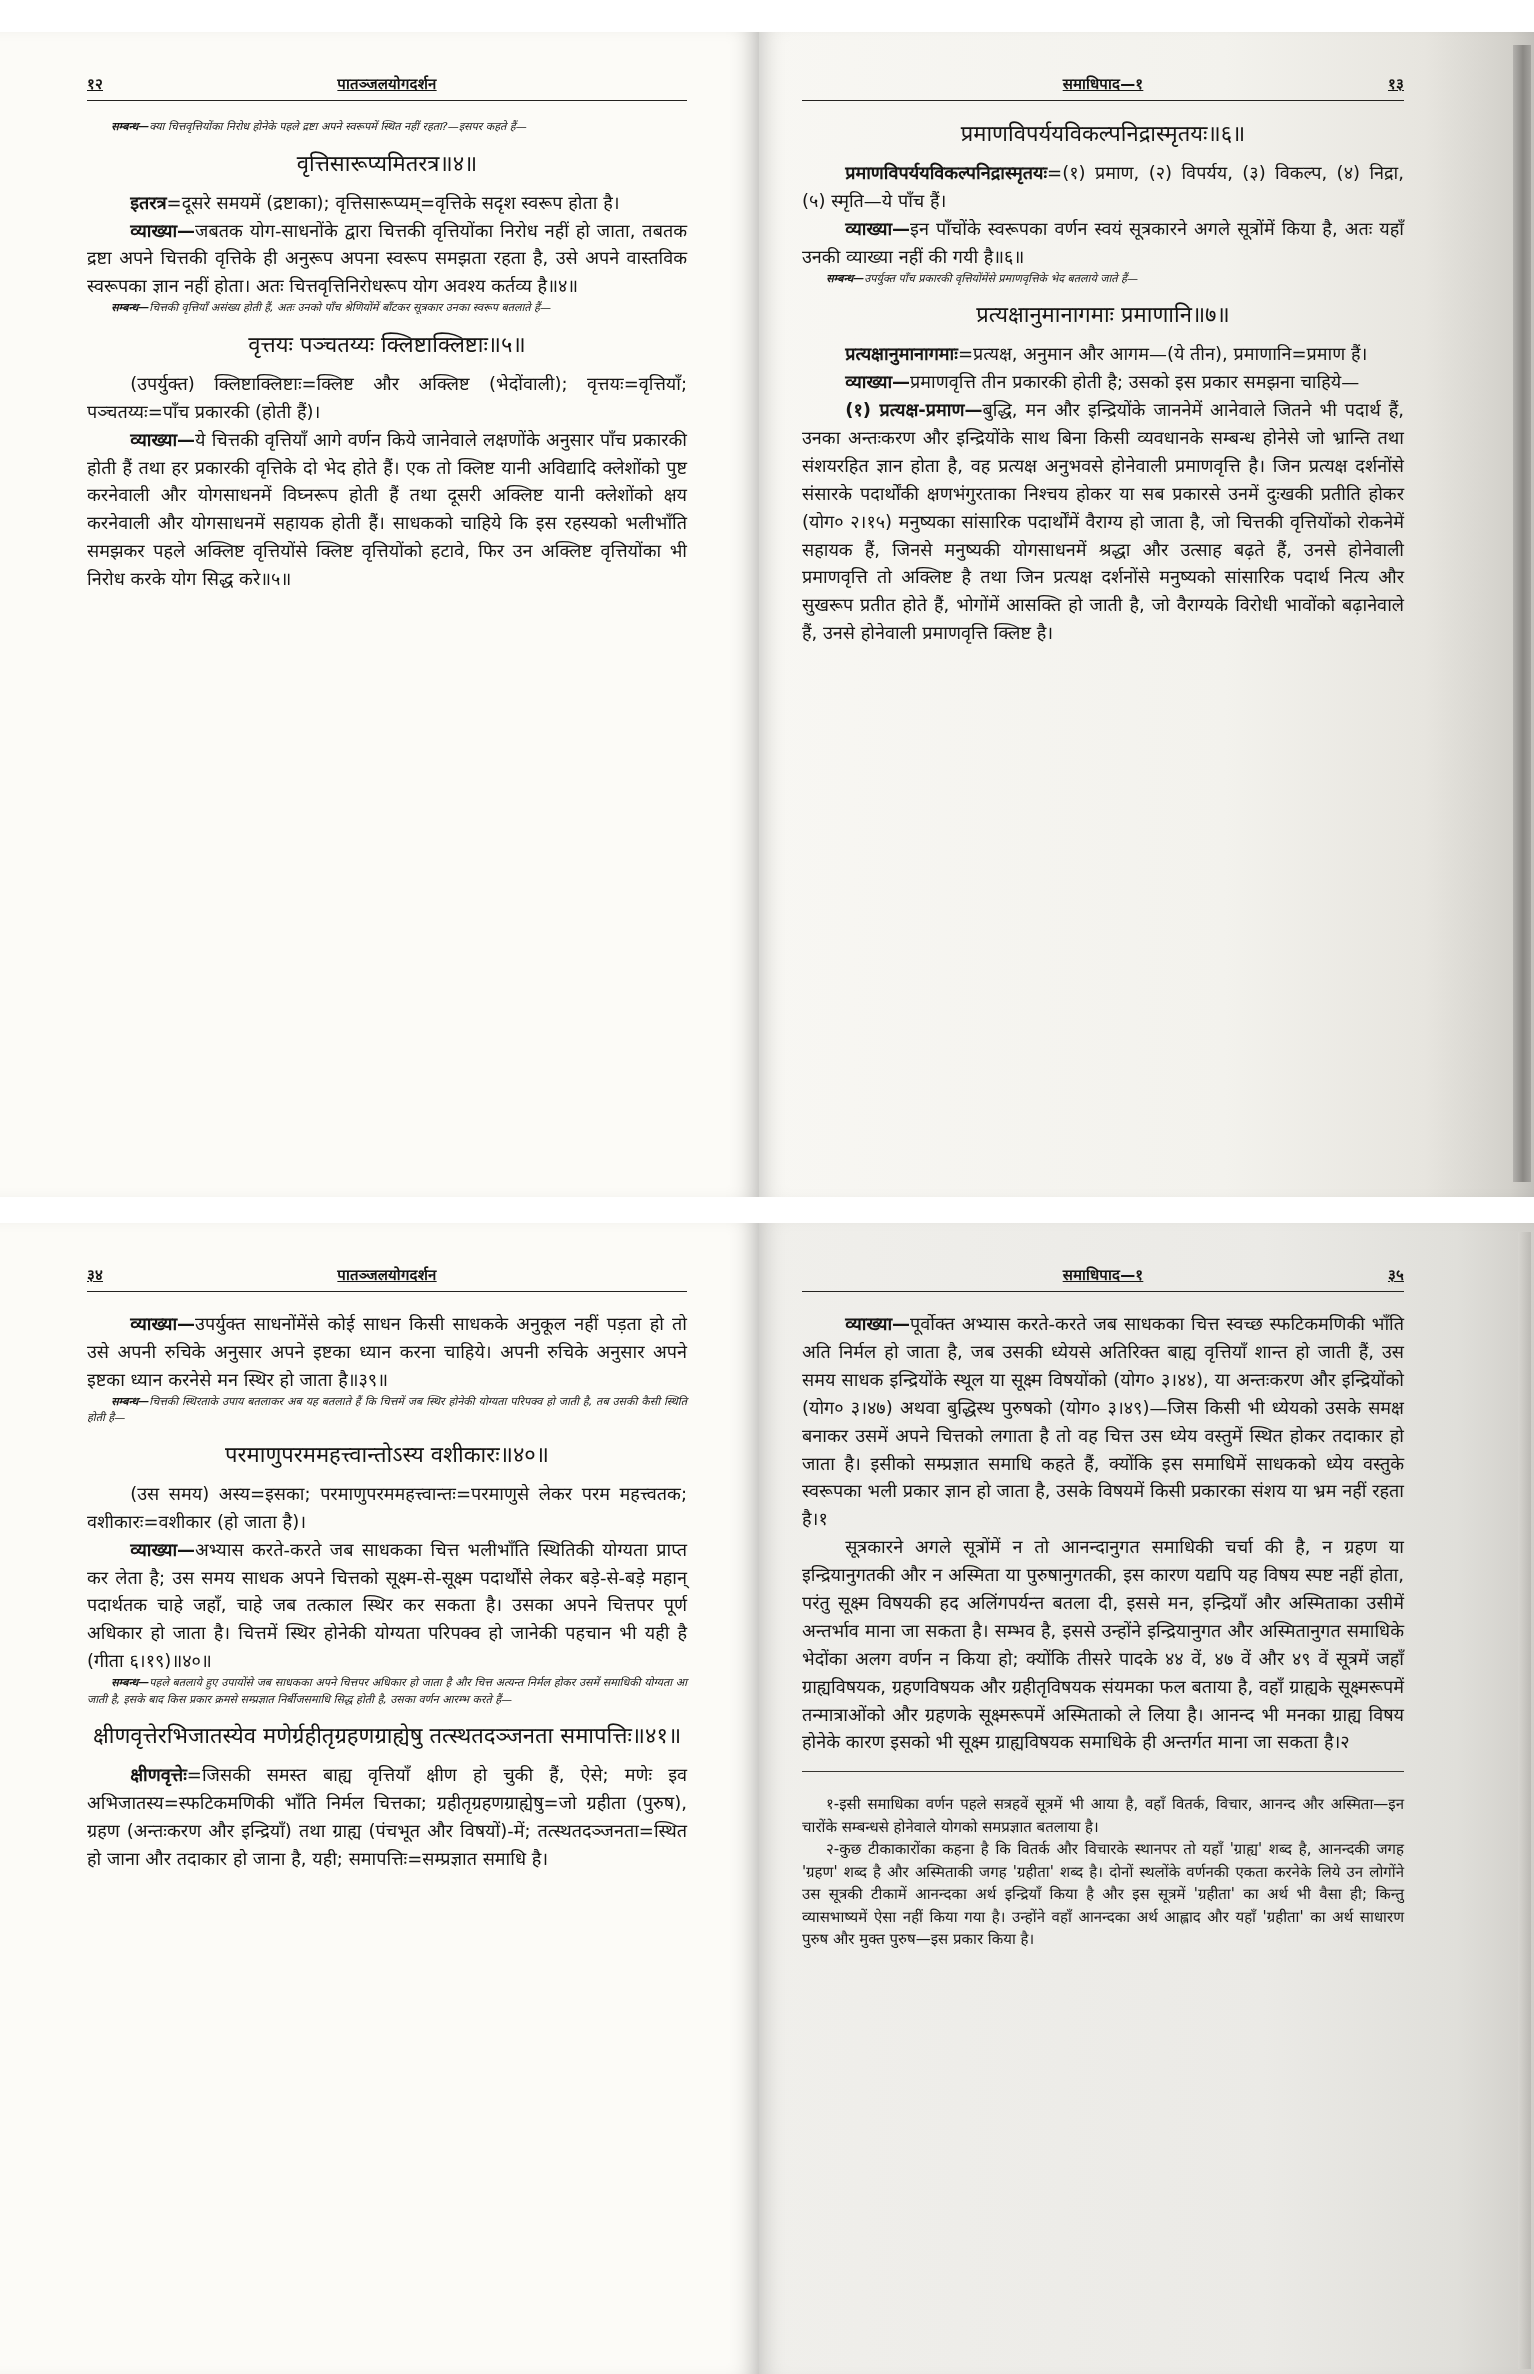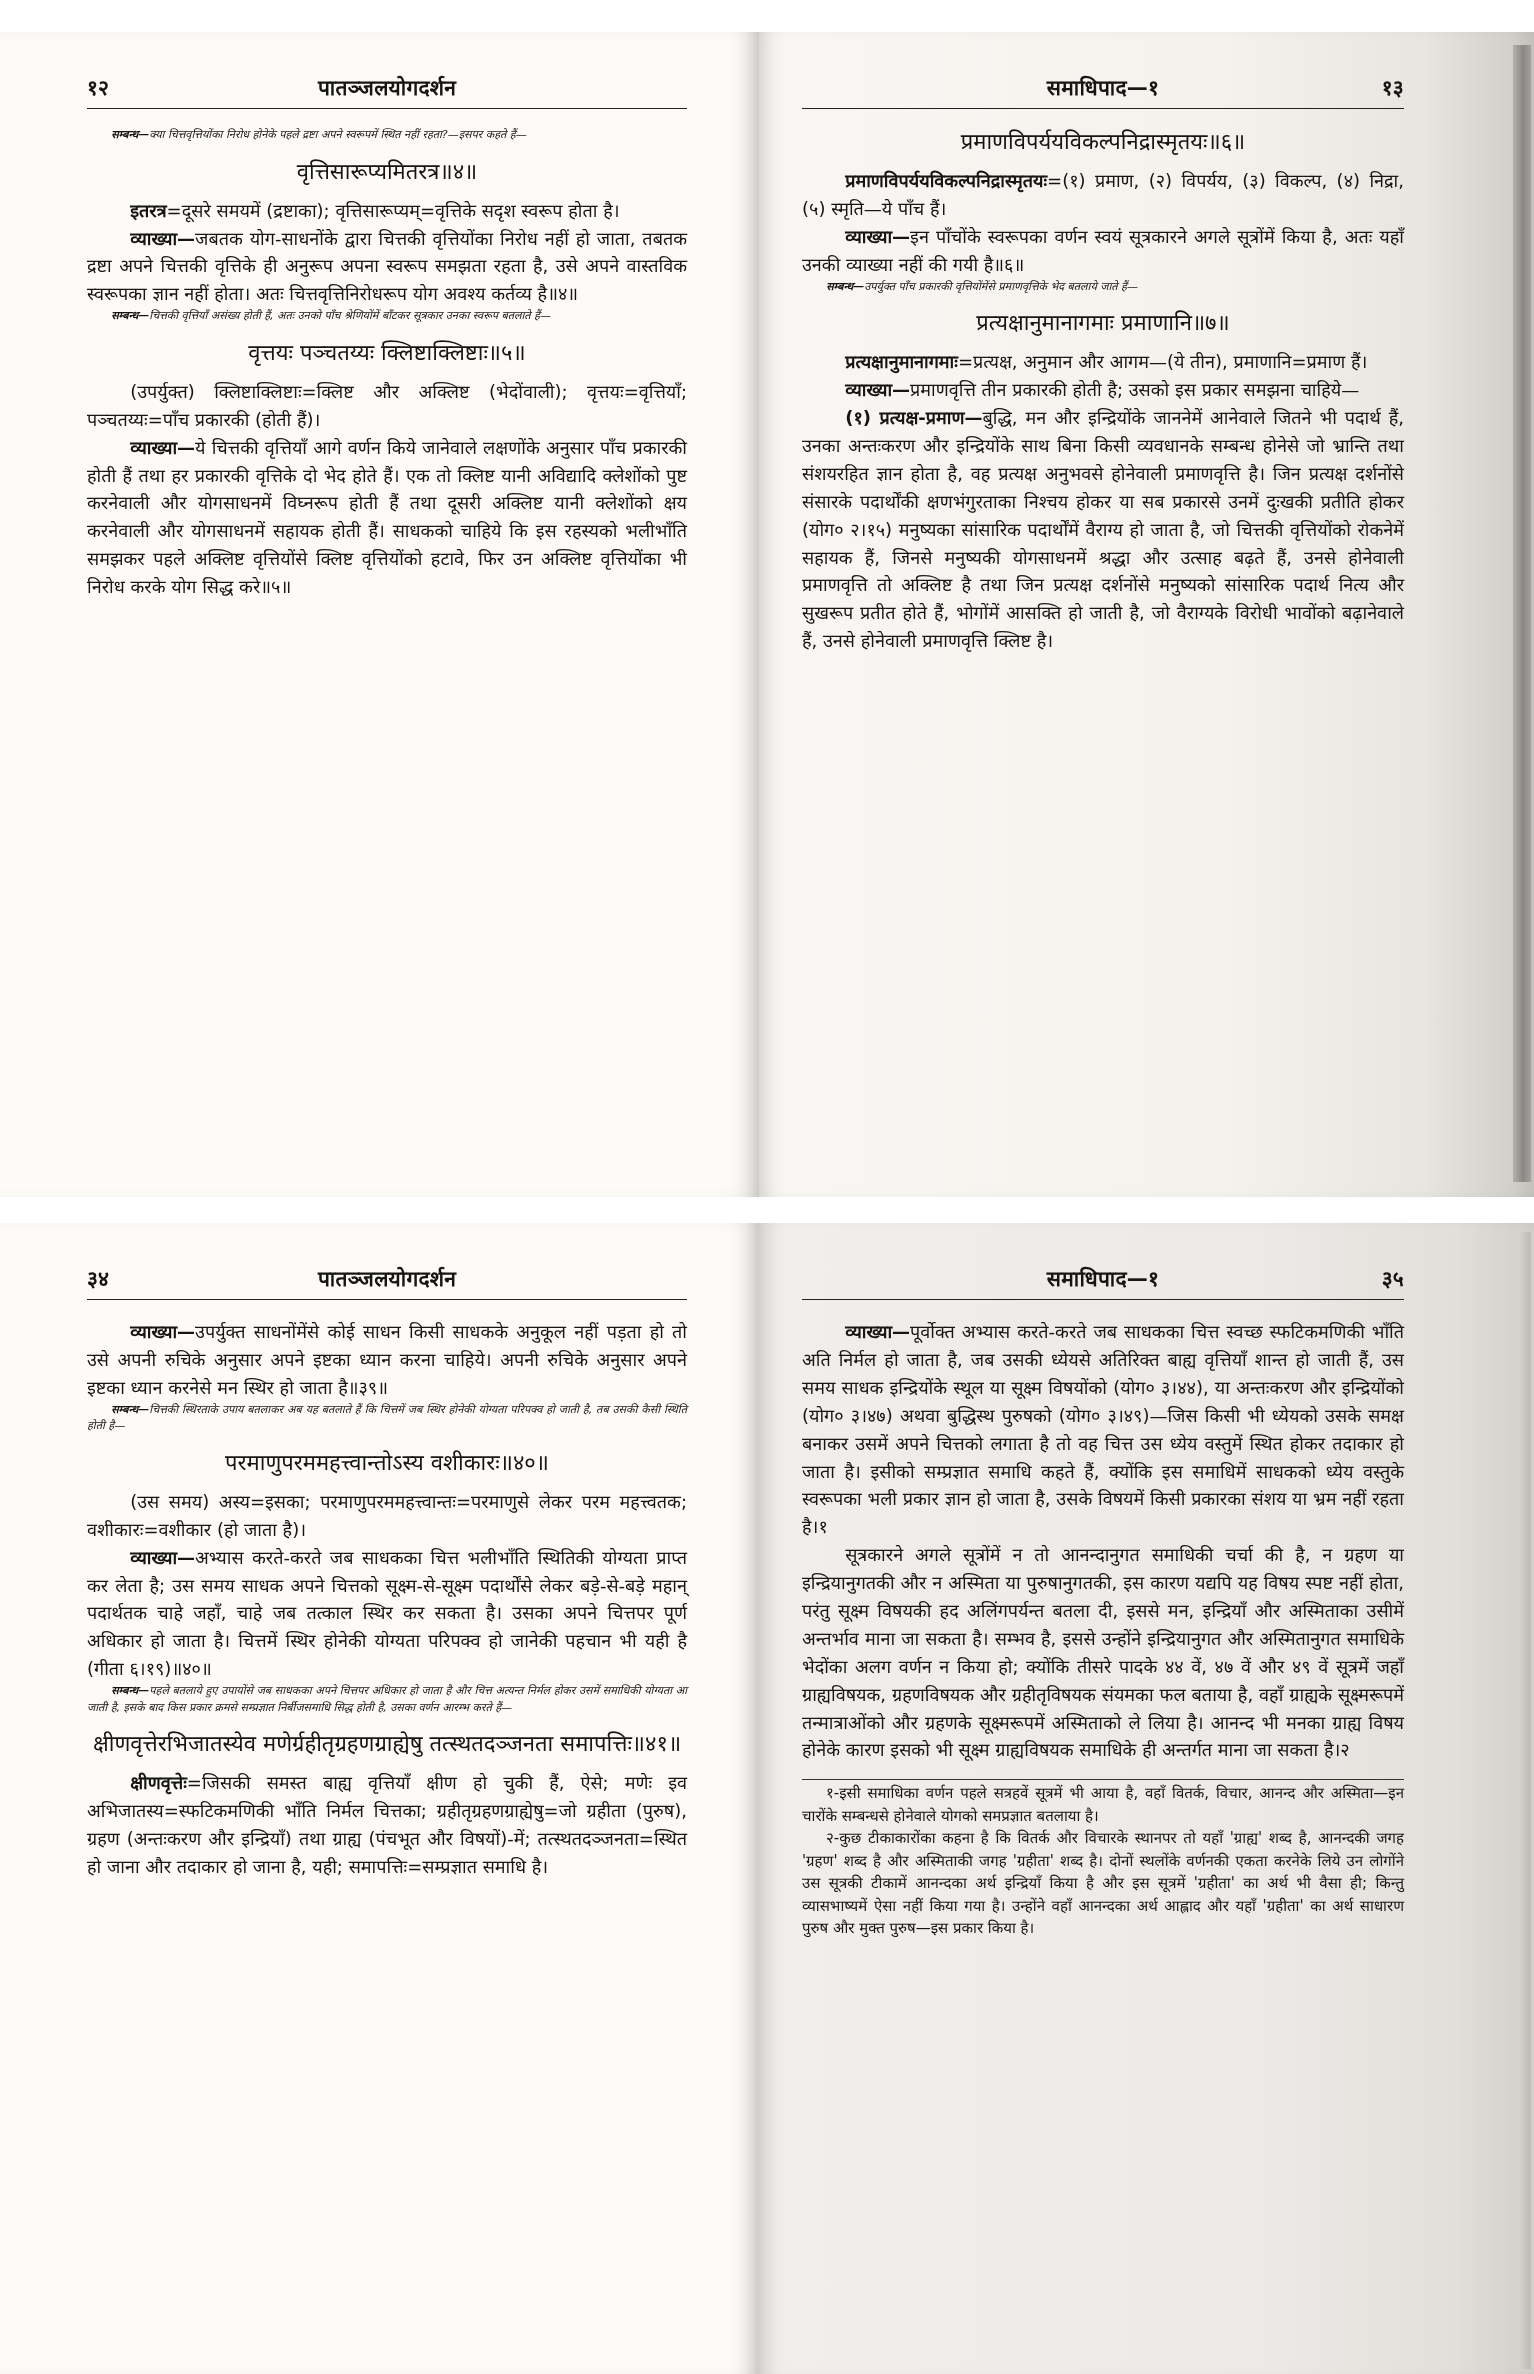--- a/index.html
+++ b/index.html
@@ -29,33 +29,33 @@
   .page-right {
     width:775px;
     background:linear-gradient(90deg,#f8f7f3 0%,#f3f2ed 60%,#e7e5df 86%,#d2d0ca 97%,#c2c0bb 100%);
     box-shadow: inset 18.6px 0 24px -16.7px rgba(0,0,0,0.22);
     padding:41px 130px 24px 43px;
   }
   .spread-2 .page-right {
     background:linear-gradient(90deg,#f0efeb 0%,#ebeae6 65%,#e0dfda 90%,#d0cec9 100%);
   }
   .running-head { display:grid; grid-template-columns:67px 1fr 67px; align-items:baseline;
-    font-size:21px; font-weight:bold; letter-spacing:0.2px; }
+    font-size:15px; font-weight:bold; letter-spacing:0.2px;text-decoration:underline; }
   .running-head .num-left  { text-align:left; }
   .running-head .title     { text-align:center; }
   .running-head .num-right { text-align:right; }
   .rule { border-bottom:1.9px solid #24221f; margin-top:6.5px; margin-bottom:18.6px; }
   .page-body { font-size:18px; line-height:1.55; text-align:justify; }
   .para, .anvaya { text-indent:2.4em; }
   .lbl { font-weight:bold; }
   .sambandha { font-style:italic; font-size:11px; line-height:1.5; text-indent:2.2em; }
   .sambandha .lbl { font-weight:bold; }
   .sutra { text-align:center; font-weight:normal; font-size:22px; line-height:1.4;
     margin:13px 0 9.3px; text-indent:0; }
-  .footnotes { margin-top:15px; border-top:1.4px solid #37342f; padding-top:2px;
+  .footnotes { margin-top:15px; border-top:1.4px solid #37342f; padding-top:21px;
     font-size:15px; line-height:1.5; }
   .footnote { text-indent:1.6em; text-align:justify; }
 </style>
 </head>
 <body>
 
 <section class="spread spread-1">
 
   <div class="page page-left">
     <header class="running-head">

